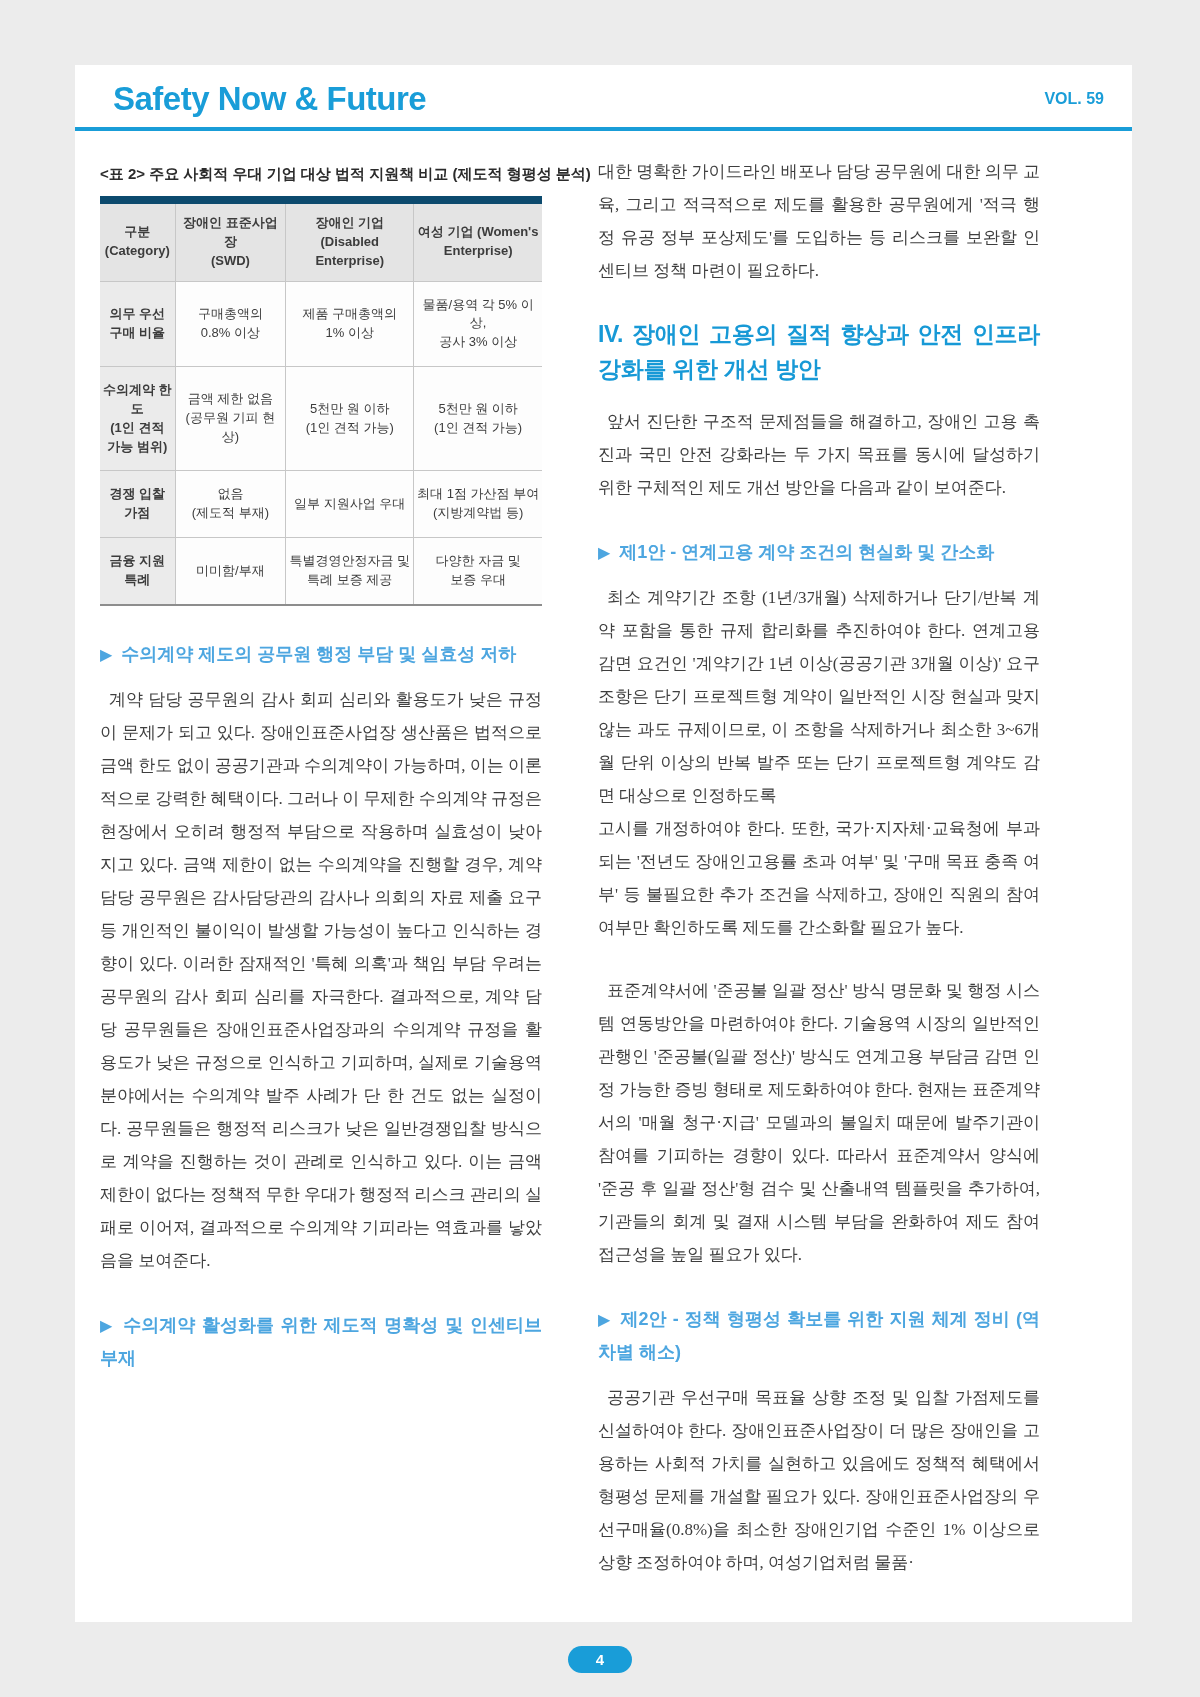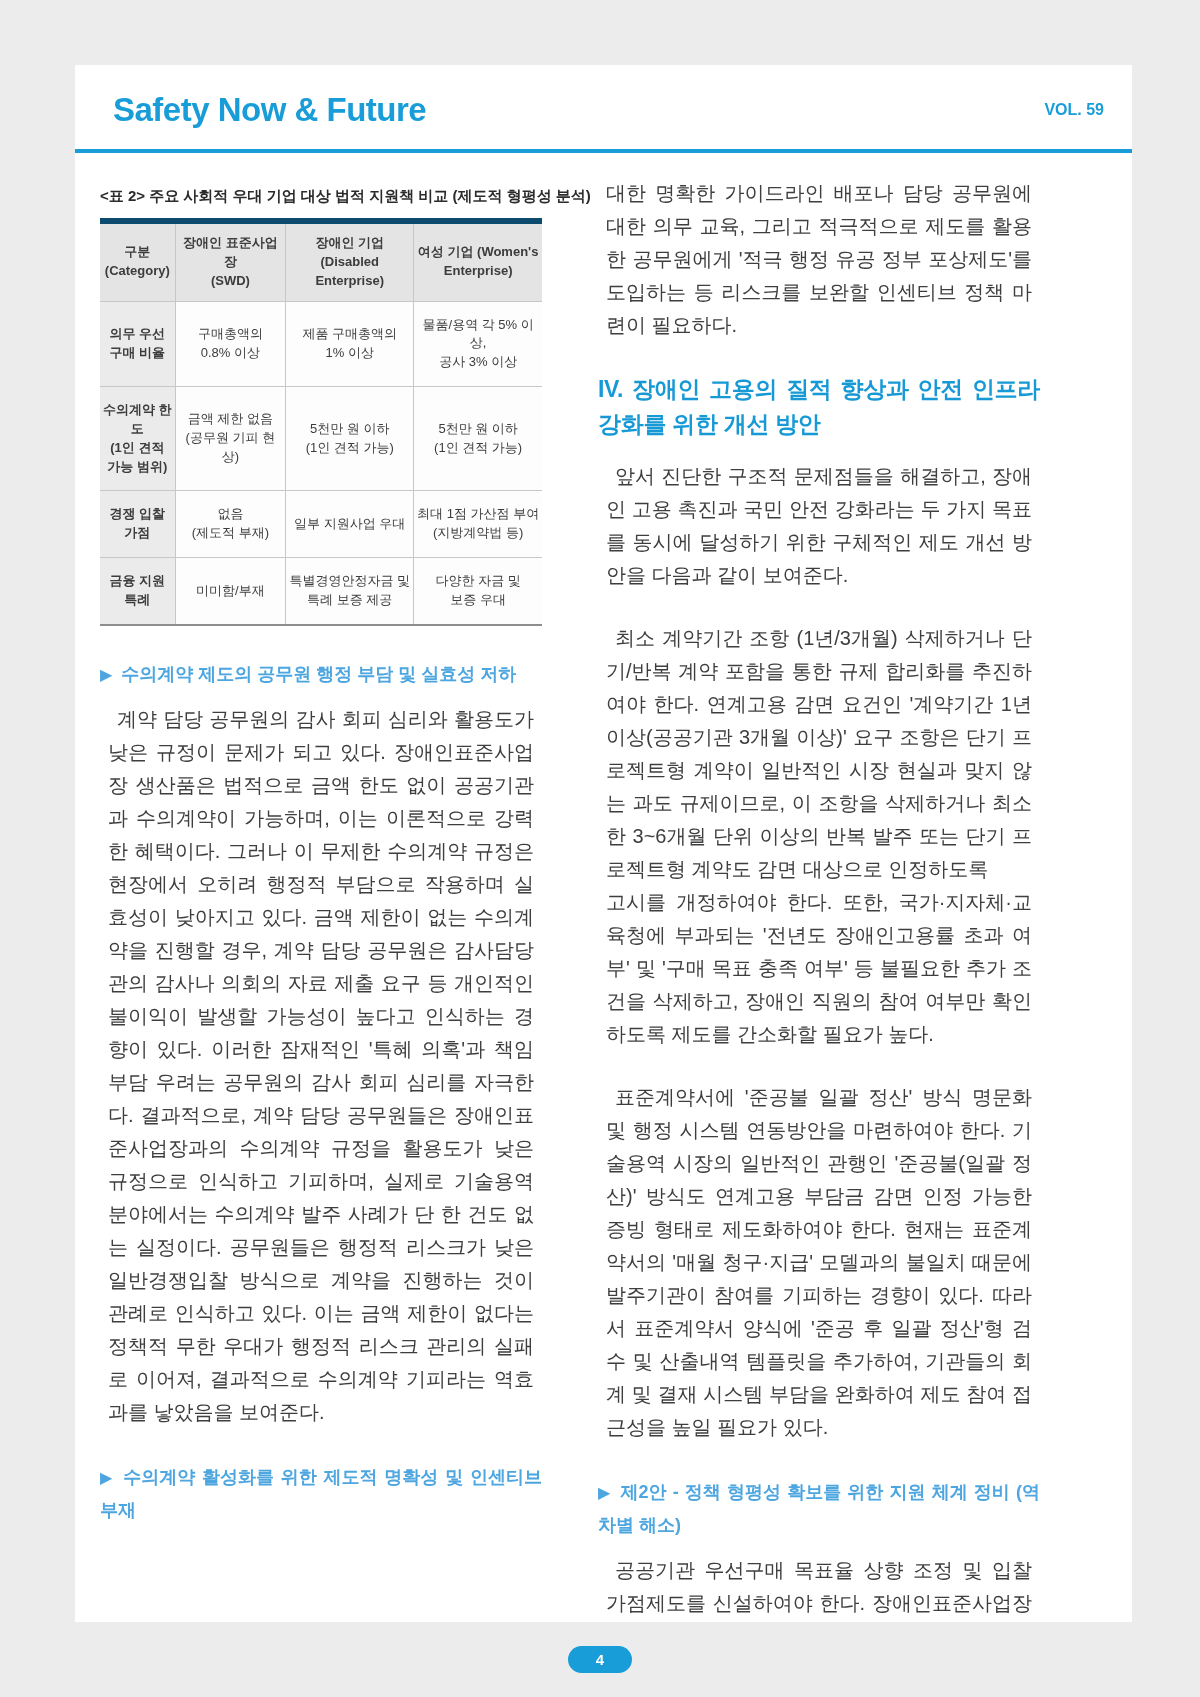--- a/index.html
+++ b/index.html
@@ -17,60 +17,61 @@
     color:var(--body-text);
   }
   .card{
     margin:65px 0 0 75px;
     width:1057px;height:1557px;
     background:#ffffff;
     overflow:hidden;
   }
   .page-header{
     display:flex;align-items:center;justify-content:space-between;
-    height:84px;padding:6px 28px 0 38px;
+    height:62px;padding:6px 28px 0 38px;
   }
   .nl-title{
     font-size:33px;font-weight:bold;color:var(--brand-blue);
     letter-spacing:-0.5px;
   }
   .vol{font-size:16px;font-weight:bold;color:var(--brand-blue);}
   .rule{height:4px;background:var(--brand-blue);}
   .columns{
     display:flex;gap:56px;
     padding:24px 92px 0 25px;
   }
   .col{flex:1;min-width:0;}
   .table-title{
     font-size:15px;font-weight:bold;color:#2b2b2b;
     margin:10px 0 12px;white-space:nowrap;
   }
   table.cmp{
     width:100%;border-collapse:collapse;table-layout:fixed;
-    border-top:6px solid #0c4a6e;border-bottom:2px solid #8d8d8d;
+    border-top:8px solid #0c4a6e;border-bottom:2px solid #8d8d8d;
     font-size:13px;color:#3c3c3c;
   }
   .cmp col.c0{width:17%;} .cmp col.c1{width:25%;}
   .cmp col.c2{width:29%;} .cmp col.c3{width:29%;}
   .cmp th,.cmp td{
     border:1px solid #c7c7c7;
     text-align:center;vertical-align:middle;
     white-space:pre-line;line-height:1.45;
     padding:14px 2px;
   }
   .cmp tr > *:first-child{border-left:none;}
   .cmp tr > *:last-child{border-right:none;}
   .cmp thead th{background:#e4e4e4;font-weight:bold;padding:10px 2px;}
   .cmp tbody th{background:#ebebeb;font-weight:bold;text-align:center;}
   .cmp tbody td{background:#fdfdfd;}
   .body{
-    font-size:20px;line-height:33px;
+    font-size:17px;line-height:33px;
     text-align:justify;word-break:break-all;
     white-space:pre-line;
-    margin:0 8px 30px;
+    margin:0 0 30px;
+    font-family:Liberation Serif, serif;
   }
   .indent{text-indent:9px;}
   h3.sec{
     font-size:18px;font-weight:bold;color:var(--section-blue);
     line-height:33px;text-align:justify;word-break:break-all;
     margin:32px 0 12px;
   }
   h3.sec .marker{margin-right:9px;font-size:16px;}
   h2.main{
     font-size:23px;font-weight:bold;color:#1799d6;
@@ -177,20 +178,23 @@
       </h3>
     </div>
 
     <div class="col">
       <p class="body">대한 명확한 가이드라인 배포나 담당 공무원에 대한 의무 교육, 그리고 적극적으로 제도를 활용한 공무원에게 '적극 행정 유공 정부 포상제도'를 도입하는 등 리스크를 보완할 인센티브 정책 마련이 필요하다.</p>
 
       <h2 class="main">IV. 장애인 고용의 질적 향상과 안전 인프라 강화를 위한 개선 방안</h2>
 
       <p class="body indent">앞서 진단한 구조적 문제점들을 해결하고, 장애인 고용 촉진과 국민 안전 강화라는 두 가지 목표를 동시에 달성하기 위한 구체적인 제도 개선 방안을 다음과 같이 보여준다.</p>
 
+      <h3 class="sec">
+        <span class="marker">▶</span><span>제1안 - 연계고용 계약 조건의 현실화 및 간소화</span>
+      </h3>
       <p class="body indent">최소 계약기간 조항 (1년/3개월) 삭제하거나 단기/반복 계약 포함을 통한 규제 합리화를 추진하여야 한다. 연계고용 감면 요건인 '계약기간 1년 이상(공공기관 3개월 이상)' 요구 조항은 단기 프로젝트형 계약이 일반적인 시장 현실과 맞지 않는 과도 규제이므로, 이 조항을 삭제하거나 최소한 3~6개월 단위 이상의 반복 발주 또는 단기 프로젝트형 계약도 감면 대상으로 인정하도록
 고시를 개정하여야 한다. 또한, 국가·지자체·교육청에 부과되는 '전년도 장애인고용률 초과 여부' 및 '구매 목표 충족 여부' 등 불필요한 추가 조건을 삭제하고, 장애인 직원의 참여 여부만 확인하도록 제도를 간소화할 필요가 높다.</p>
       <p class="body indent">표준계약서에 '준공불 일괄 정산' 방식 명문화 및 행정 시스템 연동방안을 마련하여야 한다. 기술용역 시장의 일반적인 관행인 '준공불(일괄 정산)' 방식도 연계고용 부담금 감면 인정 가능한 증빙 형태로 제도화하여야 한다. 현재는 표준계약서의 '매월 청구·지급' 모델과의 불일치 때문에 발주기관이 참여를 기피하는 경향이 있다. 따라서 표준계약서 양식에 '준공 후 일괄 정산'형 검수 및 산출내역 템플릿을 추가하여, 기관들의 회계 및 결재 시스템 부담을 완화하여 제도 참여 접근성을 높일 필요가 있다.</p>
 
       <h3 class="sec">
         <span class="marker">▶</span><span>제2안 - 정책 형평성 확보를 위한 지원 체계 정비 (역차별 해소)</span>
       </h3>
       <p class="body indent">공공기관 우선구매 목표율 상향 조정 및 입찰 가점제도를 신설하여야 한다. 장애인표준사업장이 더 많은 장애인을 고용하는 사회적 가치를 실현하고 있음에도 정책적 혜택에서 형평성 문제를 개설할 필요가 있다. 장애인표준사업장의 우선구매율(0.8%)을 최소한 장애인기업 수준인 1% 이상으로 상향 조정하여야 하며, 여성기업처럼 물품·</p>
     </div>
 

